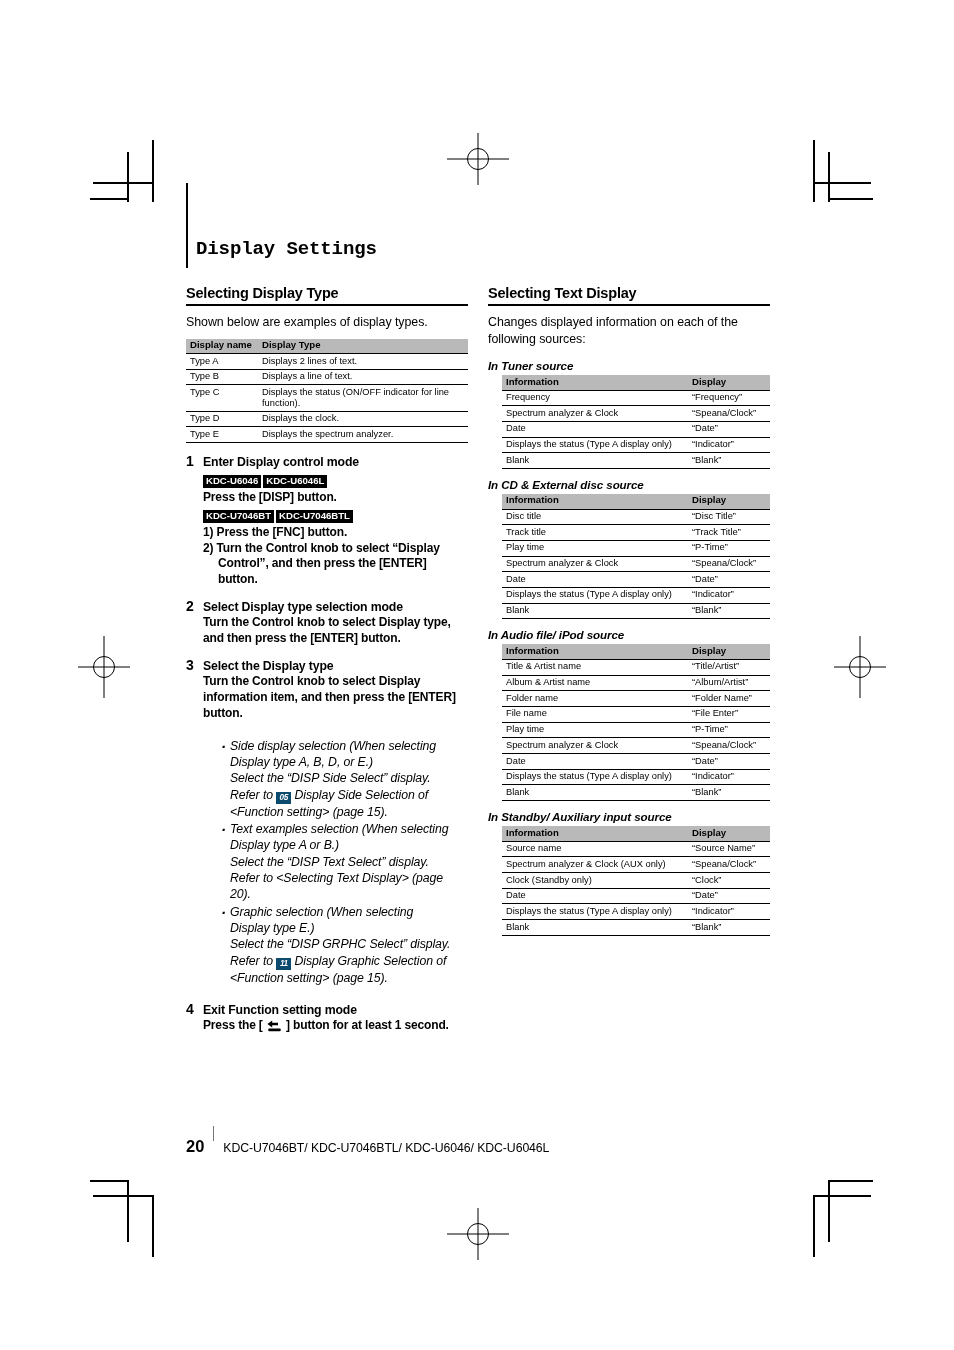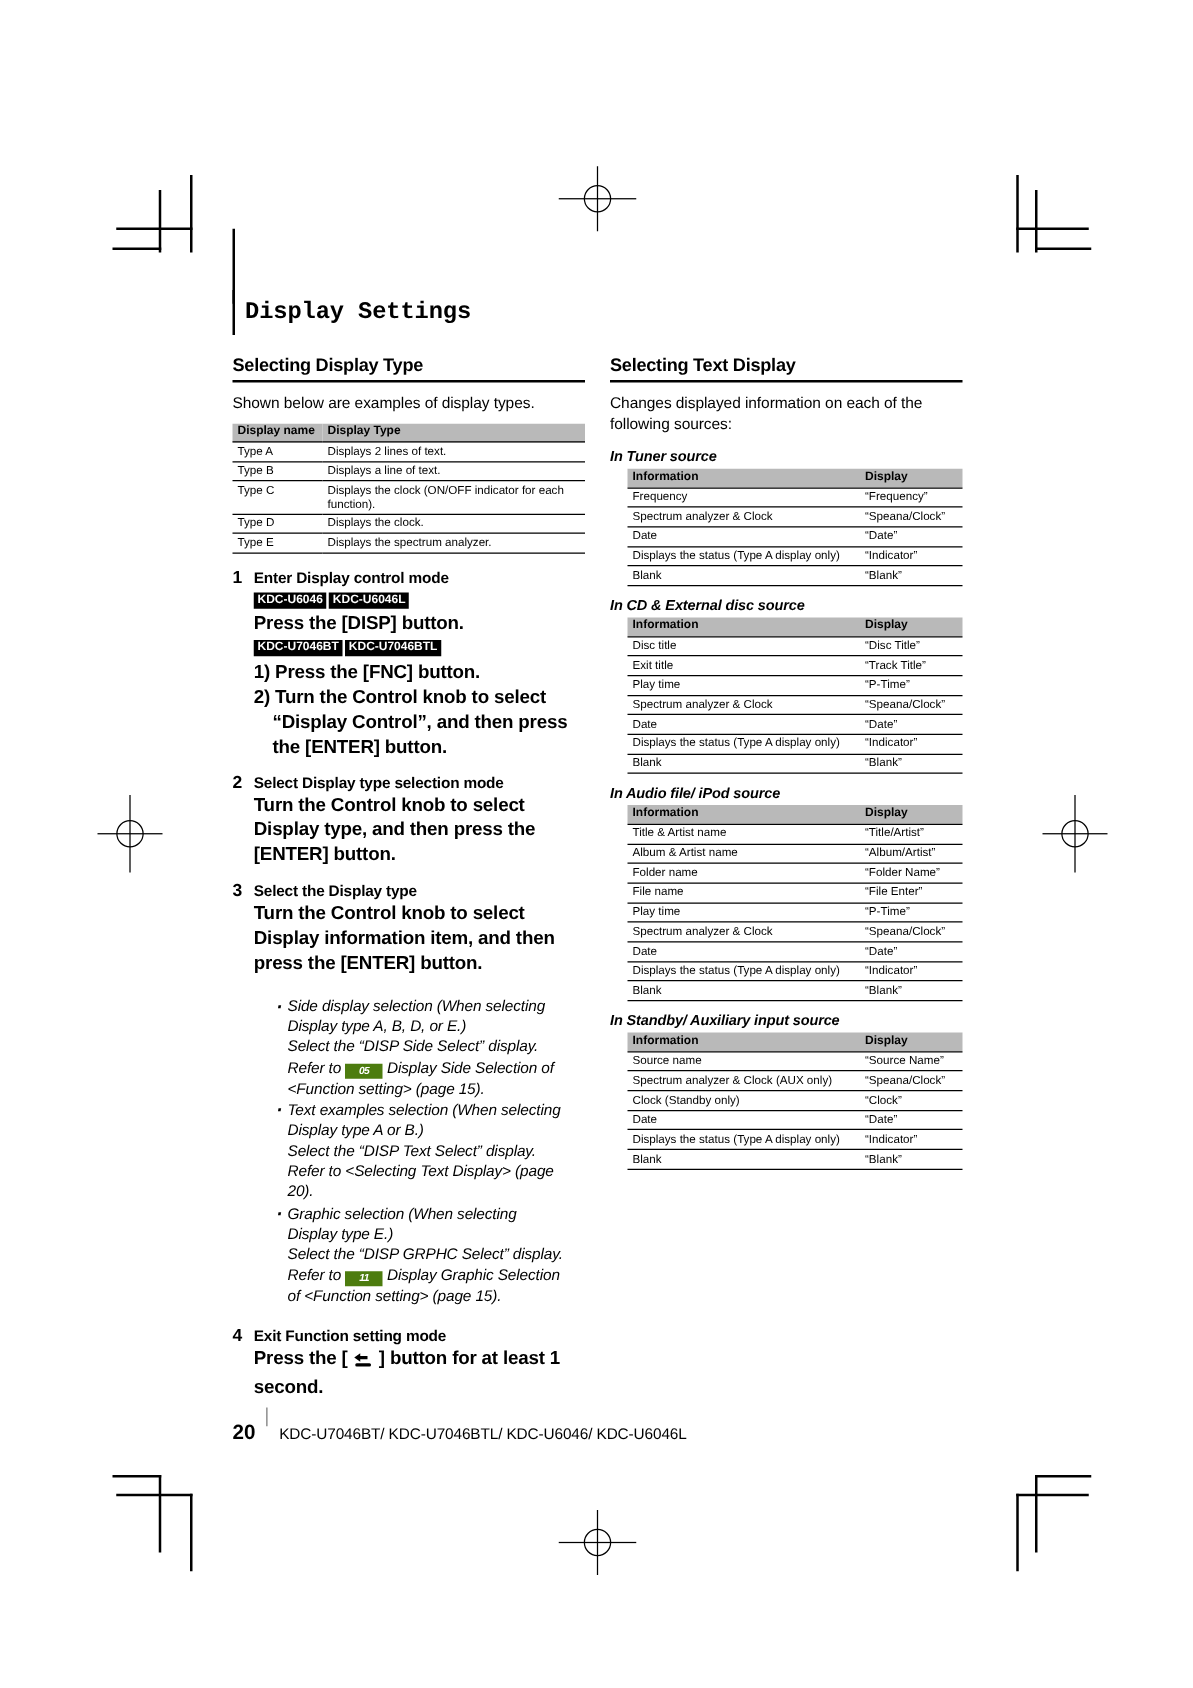--- a/index.html
+++ b/index.html
@@ -102,21 +102,21 @@
   .step { position: relative; padding-left: 17px; margin-top: 11px; }
   .step .num {
     position: absolute; left: 0; top: -1px;
     font-size: 14px; font-weight: bold;
   }
   .step .hd {
     font-size: 12.3px; font-weight: bold; line-height: 1.32;
     letter-spacing: -0.15px;
   }
   .step .bd {
-    font-size: 15px; font-weight: bold; line-height: 1.32;
+    font-size: 12px; font-weight: bold; line-height: 1.32;
     letter-spacing: -0.15px;
   }
   .step .pl {
     font-size: 12.3px; font-weight: normal; line-height: 1.33;
     letter-spacing: -0.1px;
   }
   .model {
     display: inline-block;
     background: #000; color: #fff;
     font-size: 9.6px; font-weight: bold;
@@ -134,23 +134,23 @@
   ul.bullets > li::before {
     content: "\00b7";
     position: absolute; left: 2px; top: -1px;
     font-size: 15px; font-weight: bold;
   }
   .numsub { padding-left: 0; }
   .numsub .hang { padding-left: 15px; text-indent: -15px; }
 
   .refnum {
     display: inline-block;
-    background: #4d7c0f; color: #fff;
+    background: #0c4a6e; color: #fff;
     font-size: 8.2px; font-weight: bold;
-    width: 30px; height: 12px;
+    width: 15px; height: 12px;
     line-height: 12px;
     text-align: center;
     vertical-align: -1px;
     letter-spacing: -0.4px;
   }
   .backglyph { display: inline-block; vertical-align: -3px; margin: 0 1px; }
 
   
   .footer {
     position: absolute;
@@ -230,21 +230,21 @@
         <tr>
           <td class="c1">Type A</td>
           <td>Displays 2 lines of text.</td>
         </tr>
         <tr>
           <td class="c1">Type B</td>
           <td>Displays a line of text.</td>
         </tr>
         <tr>
           <td class="c1">Type C</td>
-          <td>Displays the clock (ON/OFF indicator for each function).</td>
+          <td>Displays the status (ON/OFF indicator for line function).</td>
         </tr>
         <tr>
           <td class="c1">Type D</td>
           <td>Displays the clock.</td>
         </tr>
         <tr>
           <td class="c1">Type E</td>
           <td>Displays the spectrum analyzer.</td>
         </tr>
       </tbody>
@@ -360,21 +360,21 @@
             <th class="c1">Information</th>
             <th class="c2">Display</th>
           </tr>
         </thead>
         <tbody>
           <tr>
               <td>Disc title</td>
               <td>“Disc Title”</td>
             </tr>
           <tr>
-              <td>Exit title</td>
+              <td>Track title</td>
               <td>“Track Title”</td>
             </tr>
           <tr>
               <td>Play time</td>
               <td>“P-Time”</td>
             </tr>
           <tr>
               <td>Spectrum analyzer &amp; Clock</td>
               <td>“Speana/Clock”</td>
             </tr>

